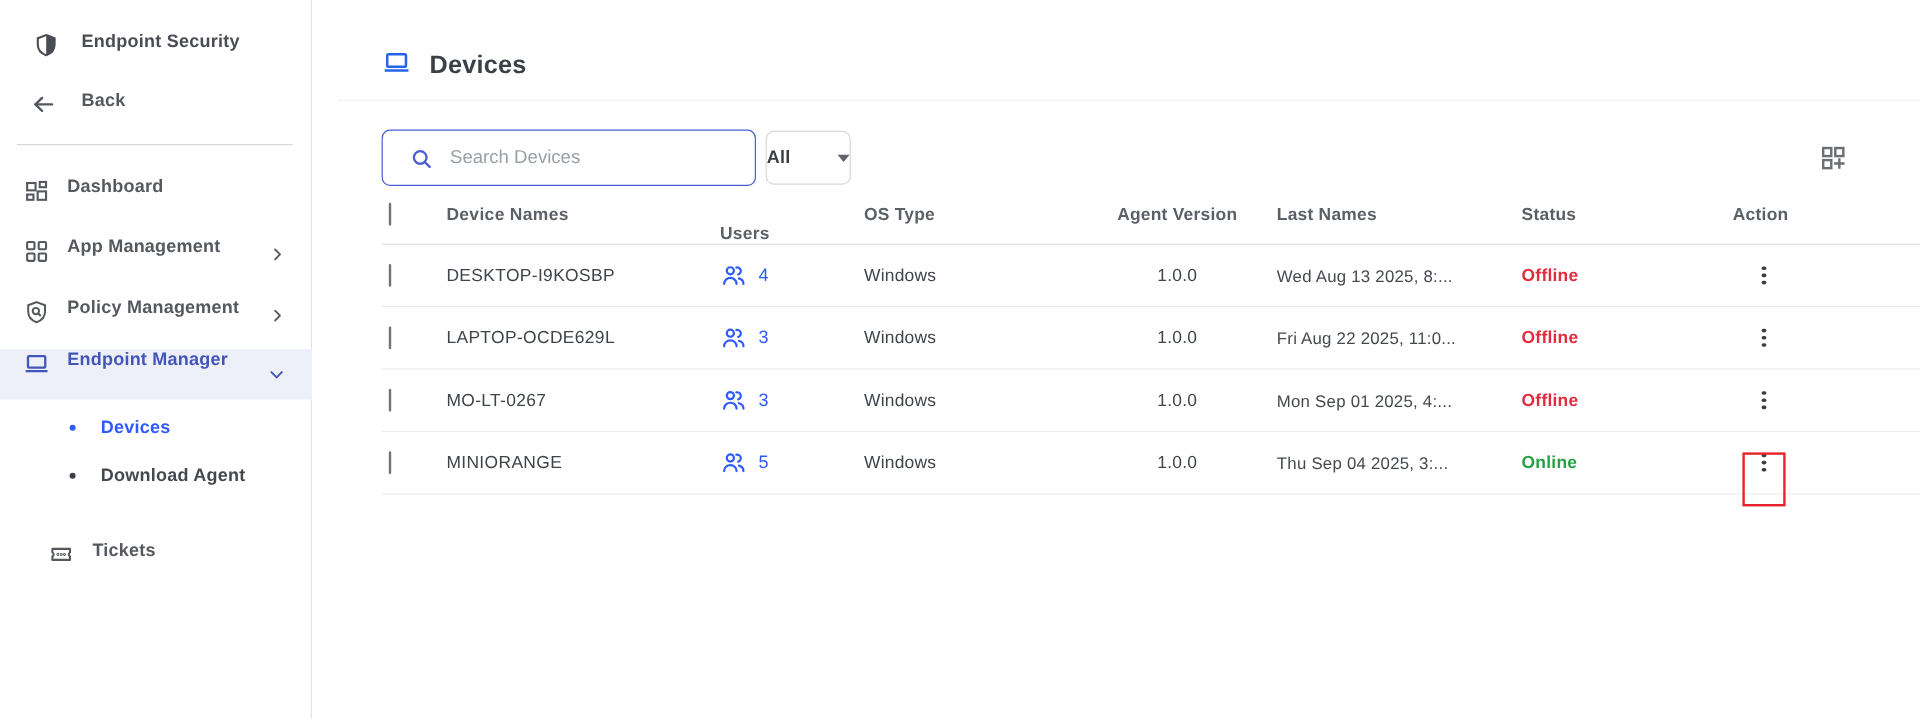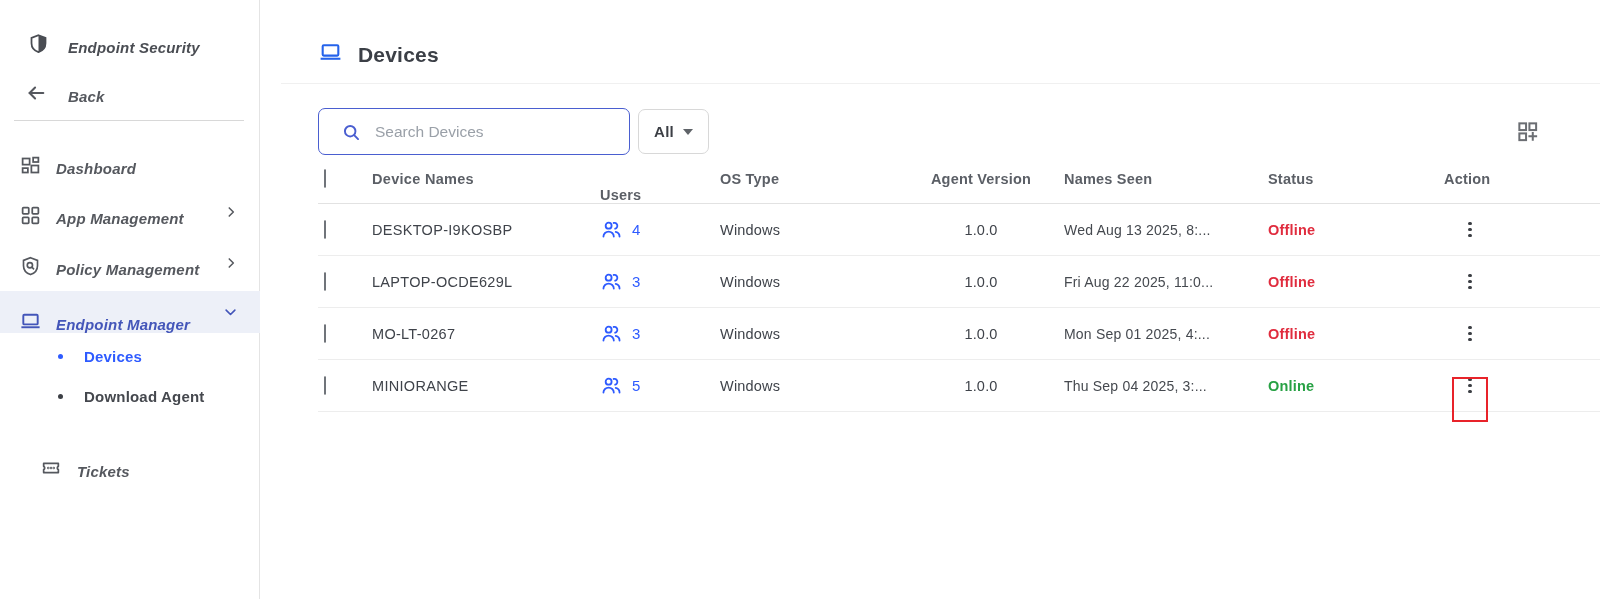--- a/index.html
+++ b/index.html
@@ -3,21 +3,21 @@
 <meta charset="utf-8">
 <style>
   * { margin:0; padding:0; box-sizing:border-box; }
   html,body { width:1600px; height:599px; background:#fff; overflow:hidden;
     font-family:"Liberation Sans", sans-serif; }
   .app { position:relative; width:1600px; height:599px; background:#fff; letter-spacing:.2px; }
 
   
   .sidebar { position:absolute; left:0; top:0; width:260px; height:599px; background:#fff;
     border-right:1px solid #e4e4e4; }
-  .srow { position:absolute; left:0; width:260px; height:30px; display:flex; align-items:flex-end;font-style:italic; }
+  .srow { position:absolute; left:0; width:260px; height:30px; display:flex; align-items:flex-start; }
   .srow .ic { width:24px; height:24px; margin-left:18px; display:flex; align-items:center; justify-content:center; flex:0 0 auto; }
   .srow .lbl { margin-left:14px; font-size:15px; font-weight:700; color:#55585e; white-space:nowrap; }
   .brand-row .ic { margin-left:26px; }
   .brand-row .lbl { color:#4a4d53; margin-left:18px; }
   .back-row .ic { margin-left:24px; }
   .back-row .lbl { margin-left:20px; color:#55585e; }
   .sdivider { position:absolute; left:14px; top:120px; width:230px; height:0; border-top:1px solid #d8d8d8; }
   .chev { position:absolute; right:22px; top:50%; transform:translateY(-50%); display:flex; }
   .nav-active { position:absolute; left:0; top:291px; width:260px; height:42px; background:#edf0f8; }
   .nav-active .lbl { color:#4355b9; }
@@ -35,21 +35,21 @@
   .title-wrap { position:absolute; left:37px; top:40px; display:flex; align-items:center; }
   .page-title { margin-left:15px; font-size:21px; font-weight:700; color:#3b3f46; }
 
   .toolbar { position:absolute; left:58px; right:0; top:108px; height:47px; display:flex; align-items:center; }
   .search-box { position:relative; width:312px; height:47px; border:1px solid #4a5ed0; border-radius:7px; background:#fff; }
   .search-box input { position:absolute; left:56px; top:0; width:280px; height:45px; border:none; outline:none;
     font-family:"Liberation Sans",sans-serif; font-size:15.5px; color:#3c3f45; background:transparent; }
   .search-box input::placeholder { color:#9aa0a8; }
   .search-ic { position:absolute; left:22px; top:13px; }
   .filter { margin-left:8px; width:71px; height:45px; border:1px solid #d8d8d8; border-radius:7px;
-    display:flex; align-items:center; justify-content:center; gap:9px; background:#fff; cursor:default; }
+    display:flex; align-items:center; justify-content:space-between; gap:9px; background:#fff; cursor:default; }
   .filter .fv { font-size:15px; font-weight:700; color:#3c3f45; }
   .caret { width:0; height:0; border-left:5px solid transparent; border-right:5px solid transparent; border-top:6px solid #5f6368; }
   .tb-spacer { flex:1; }
   .gridadd-btn { margin-right:60px; width:26px; height:26px; display:flex; align-items:center; justify-content:center; }
 
   
   .table { position:absolute; left:58px; top:154px; width:1282px; }
   .trow { display:grid; grid-template-columns:48px 230px 120px 190px 150px 210px 170px 1fr;
     align-items:center; height:52px; border-bottom:1px solid #ededed; }
   .thead { height:50px; border-bottom:1px solid #e2e2e2; }
@@ -231,21 +231,21 @@
     </div>
 
     <div class="table">
 
       <div class="trow thead">
         <div class="c-check"><span class="checkbox"></span></div>
         <div class="hc c-device">Device Names</div>
         <div class="hc" style="padding-left:4px;margin-top:32px;">Users</div>
         <div class="hc" style="padding-left:4px;">OS Type</div>
         <div class="hc c-agent">Agent Version</div>
-        <div class="hc" style="padding-left:8px;">Names Seen</div>
+        <div class="hc" style="padding-left:8px;">Last Names</div>
         <div class="hc" style="padding-left:2px;">Status</div>
         <div class="hc" style="padding-left:8px;">Action</div>
       </div>
 
       <div class="trow">
         <div class="c-check"><span class="checkbox"></span></div>
         <div class="cell c-device">DESKTOP-I9KOSBP</div>
         <div class="c-users">
           <svg width="23" height="23" viewBox="0 0 24 24" fill="none" stroke="#2e5bff" stroke-width="1.9" stroke-linecap="round">
               <circle cx="9" cy="8" r="3.1"></circle>

